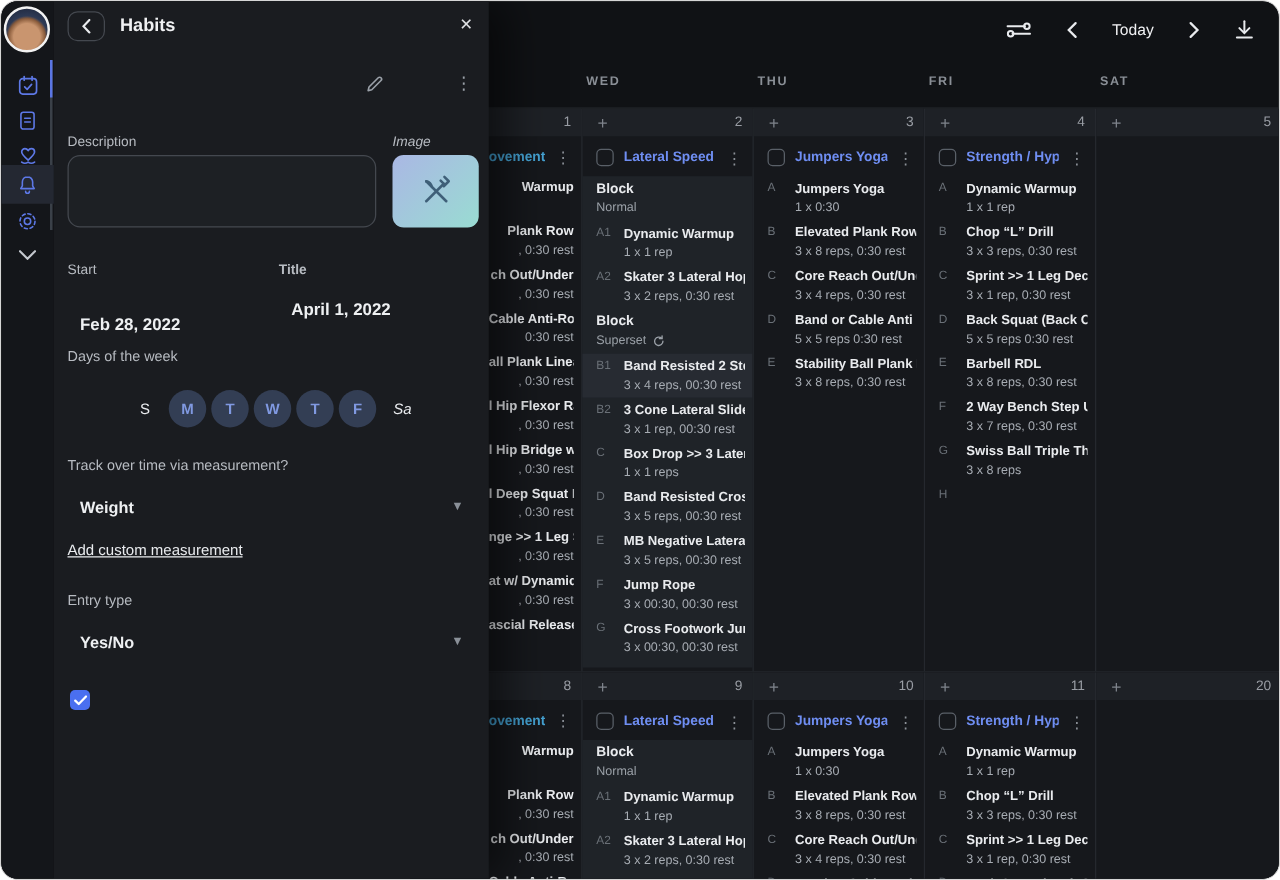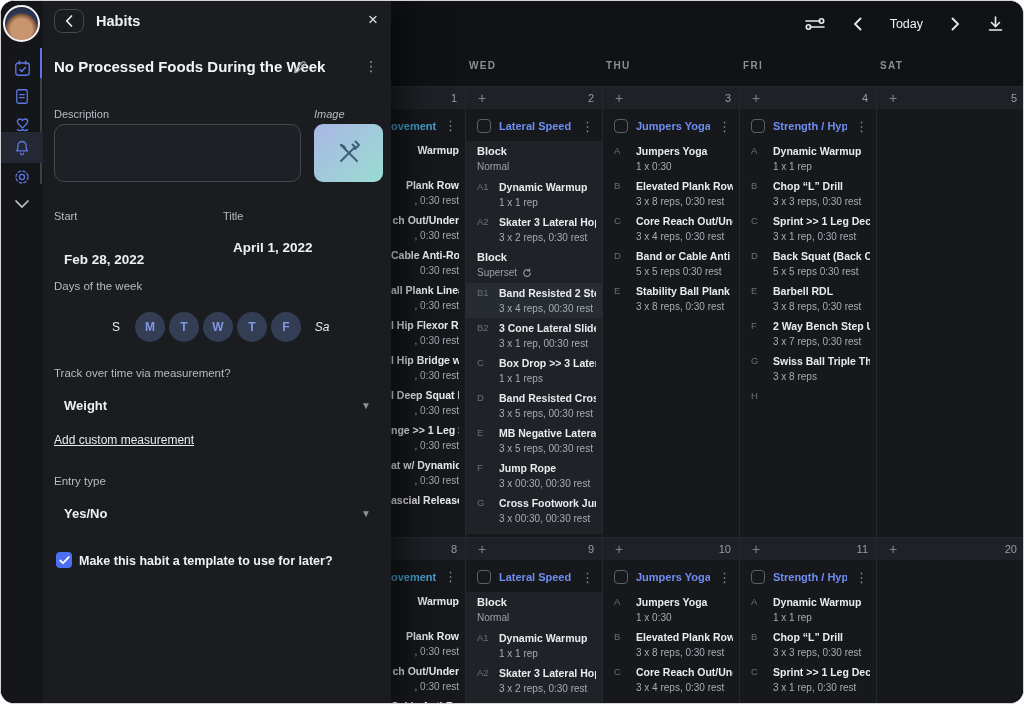--- a/index.html
+++ b/index.html
@@ -578,21 +578,20 @@
 
   <div class="modal">
     <button class="abs back-btn">
       <svg width="8" height="12" viewBox="0 0 8 12" fill="none" stroke="#e9ebee" stroke-width="1.7" stroke-linecap="round">
           <polyline points="6.5,1 1.8,6 6.5,11"></polyline>
         </svg>
     </button>
     <div class="abs m-app-title">Habits</div>
     <div class="abs m-close">×</div>
 
-    <div class="abs habit-title">No Processed Foods During the Week</div>
     <div class="abs pencil">
       <svg width="14" height="14" viewBox="0 0 14 14" fill="none" stroke="#9aa0a8" stroke-width="1.3" stroke-linejoin="round">
         <path d="M1.5 12.5 L2.2 9.6 L9.6 2.2 C10.2 1.6 11.2 1.6 11.8 2.2 C12.4 2.8 12.4 3.8 11.8 4.4 L4.4 11.8 Z"></path>
       </svg>
     </div>
     <div class="abs m-kebab">⋮</div>
 
     <div class="abs m-label" style="left:11px;top:107px;">Description</div>
     <textarea class="abs desc-box" style=""></textarea>
     <div class="abs m-label" style="left:271px;top:107px;font-style:italic;">Image</div>
@@ -602,21 +601,21 @@
           <line x1="8" y1="24" x2="22" y2="10"></line>
           <path d="M19.5 7.5 l3 3 M22.5 4.5 l3.5 3.5 M25.8 8.2 l-3.8 3.8"></path>
           <line x1="8" y1="8" x2="24" y2="24"></line>
           <path d="M8 8 C10.5 8.5 12 10 12.5 12.5"></path>
         </svg>
       </span>
     </div>
 
     <div class="abs m-label" style="left:11px;top:209px;">Start</div>
     <div class="abs m-value" style="left:21px;top:239px;margin-top:12px;">Feb 28, 2022</div>
-    <div class="abs m-label" style="left:180px;top:209px;">Title</div>
+    <div class="abs m-label" style="left:180px;top:209px;font-weight:bold;">Title</div>
     <div class="abs m-value" style="left:190px;top:239px;">April 1, 2022</div>
 
     <div class="abs m-label" style="left:11px;top:279px;font-size:11.5px;">Days of the week</div>
     <div class="abs days-row" id="days-row">
         <div class="plainday">S</div>
         <div class="daycircle">M</div>
         <div class="daycircle">T</div>
         <div class="daycircle">W</div>
         <div class="daycircle">T</div>
         <div class="daycircle">F</div>
@@ -630,21 +629,20 @@
 
     <div class="abs m-label" style="left:11px;top:474px;font-size:11.5px;">Entry type</div>
     <div class="abs m-value" style="left:21px;top:505px;font-size:13px;">Yes/No</div>
     <div class="abs caret" style="left:318px;top:507px;">▼</div>
 
     <div class="abs chk">
       <svg width="11" height="9" viewBox="0 0 11 9" fill="none" stroke="#ffffff" stroke-width="1.8" stroke-linecap="round" stroke-linejoin="round">
           <polyline points="1.2,4.5 4,7.2 9.8,1.2"></polyline>
         </svg>
     </div>
-    <div class="abs chk-label">Make this habit a template to use for later?</div>
   </div>
 
   <div class="sidebar">
     <div class="avatar"></div>
     <div class="side-track"></div>
     <div class="side-track-accent"></div>
     <div id="sidebar-items">
         <div class="side-item" style="top: 52px;">
           <span>
             <svg width="19" height="19" viewBox="0 0 24 24" fill="none" stroke="#5d78e6" stroke-width="1.7" stroke-linecap="round" stroke-linejoin="round">

